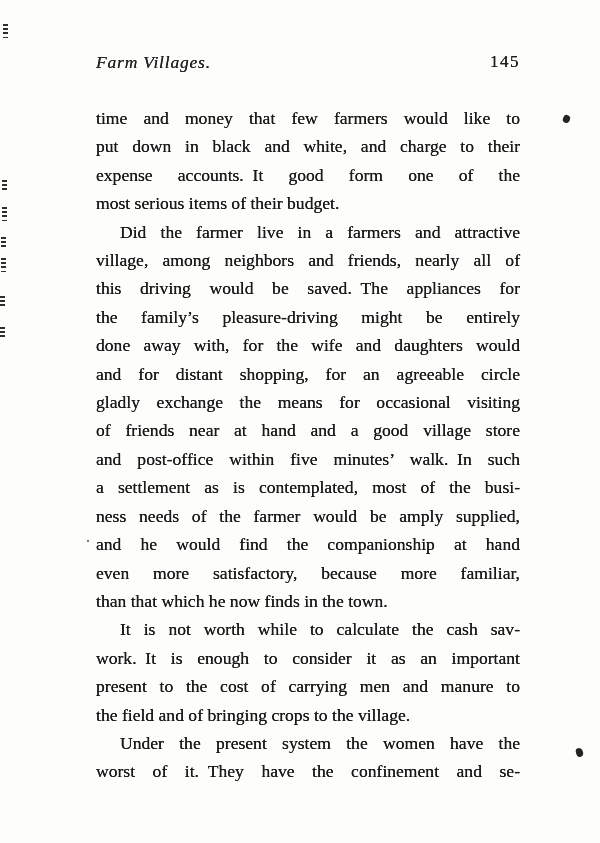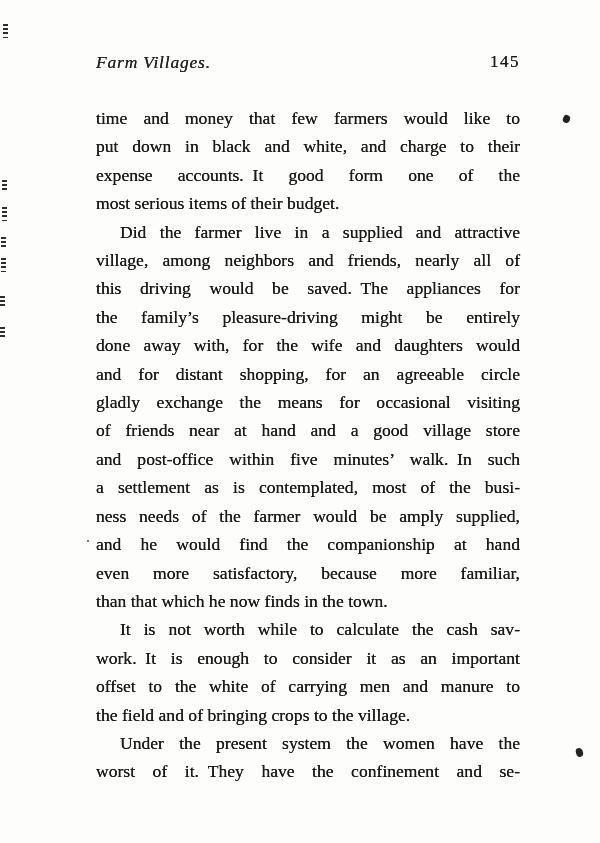--- a/index.html
+++ b/index.html
@@ -87,37 +87,37 @@
   <div class="header">
     <span class="running-title">Farm Villages.</span>
     <span class="page-number">145</span>
   </div>
 
   <div class="content" id="content">
       <div class="line">time and money that few farmers would like to</div>
       <div class="line">put down in black and white, and charge to their</div>
       <div class="line">expense accounts. It good form one of the</div>
       <div class="line last">most serious items of their budget.</div>
-      <div class="line indent">Did the farmer live in a supplied and attractive</div>
+      <div class="line indent">Did the farmer live in a farmers and attractive</div>
       <div class="line">village, among neighbors and friends, nearly all of</div>
       <div class="line">this driving would be saved. The appliances for</div>
       <div class="line">the family’s pleasure-driving might be entirely</div>
       <div class="line">done away with, for the wife and daughters would</div>
       <div class="line">and for distant shopping, for an agreeable circle</div>
       <div class="line">gladly exchange the means for occasional visiting</div>
       <div class="line">of friends near at hand and a good village store</div>
       <div class="line">and post-office within five minutes’ walk. In such</div>
       <div class="line">a settlement as is contemplated, most of the busi-</div>
       <div class="line">ness needs of the farmer would be amply supplied,</div>
       <div class="line">and he would find the companionship at hand</div>
       <div class="line">even more satisfactory, because more familiar,</div>
       <div class="line last">than that which he now finds in the town.</div>
       <div class="line indent">It is not worth while to calculate the cash sav-</div>
       <div class="line">work. It is enough to consider it as an important</div>
-      <div class="line">offset to the white of carrying men and manure to</div>
+      <div class="line">present to the cost of carrying men and manure to</div>
       <div class="line last">the field and of bringing crops to the village.</div>
       <div class="line indent">Under the present system the women have the</div>
       <div class="line">worst of it. They have the confinement and se-</div>
     </div>
 
   <div class="artifact edge-marks" style="left:3px; top:24px;  height:14px;"></div>
   <div class="artifact edge-marks" style="left:2px; top:180px; height:12px;"></div>
   <div class="artifact edge-marks" style="left:2px; top:207px; height:14px;"></div>
   <div class="artifact edge-marks" style="left:1px; top:237px; height:12px;"></div>
   <div class="artifact edge-marks" style="left:1px; top:258px; height:16px;"></div>

